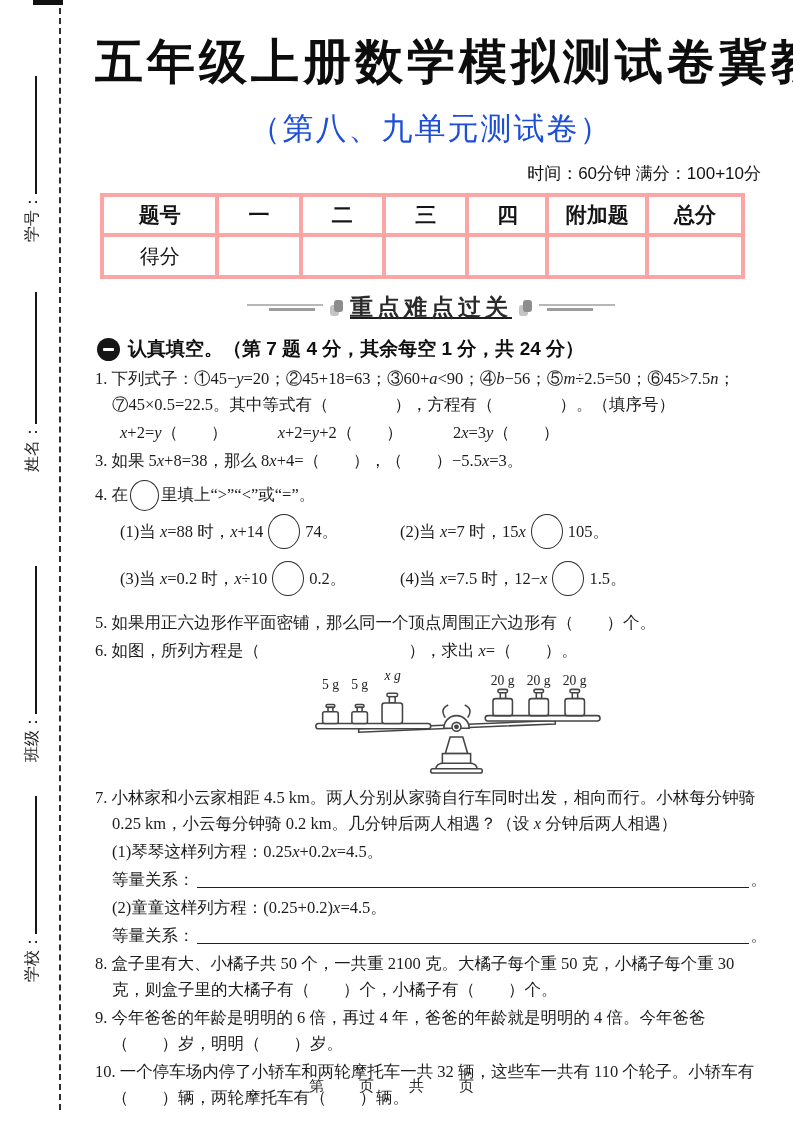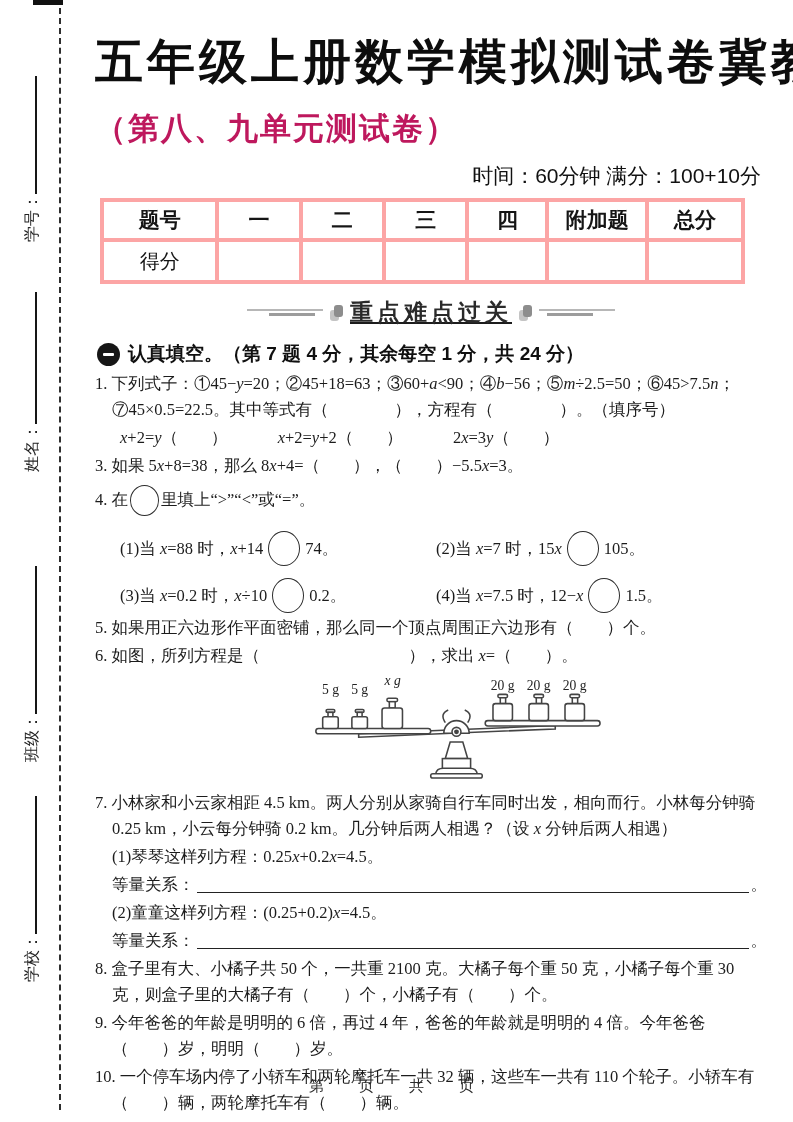--- a/index.html
+++ b/index.html
@@ -28,27 +28,27 @@
   .f4 { top:982px; } .f4 .side-line { width:138px; }
 
   
   .content { position:absolute; left:95px; top:0; width:672px; height:1122px; }
   .title {
     margin-top:30px; text-align:center;
     font-family:"Liberation Sans", sans-serif; font-weight:bold;
     font-size:48px; letter-spacing:4px; color:#0d0d0d; white-space:nowrap;
   }
   .subtitle {
-    margin-top:14px; text-align:left;
-    font-family:"Liberation Sans", sans-serif; font-weight:bold;
-    font-size:31px; letter-spacing:2px; color:#be185d;
+    margin-top:14px; text-align:center;
+    font-family:"Liberation Sans", sans-serif; font-weight:normal;
+    font-size:31px; letter-spacing:2px; color:#1d4ed8;
   }
   .meta {
     margin-top:12px; text-align:right; padding-right:6px;
-    font-family:"Liberation Sans", sans-serif; font-size:21px; color:#111;
+    font-family:"Liberation Sans", sans-serif; font-size:17px; color:#111;
   }
 
   
   table.score-table {
     width:645px; margin:8px 0 0 5px; border-collapse:collapse;
     font-family:"Liberation Sans", sans-serif; table-layout:fixed;
   }
   table.score-table td { border:4px solid #fca5a5; text-align:center; }
   table.score-table tr.hd td { height:40px; font-weight:bold; font-size:21px; color:#151515; }
   table.score-table tr.sc td { height:42px; font-size:20px; color:#151515; }
@@ -93,21 +93,21 @@
   .eq-row .eq:last-child { margin-right:0; }
 
   
   .q4intro { display:flex; align-items:center; height:38px; }
   .circle {
     display:inline-block; width:32px; height:35px; border:1.7px solid #2c2c2c;
     border-radius:50%; vertical-align:middle; margin:0 5px; flex:0 0 auto;
   }
   .circle.small { width:29px; height:31px; margin:0 2px; }
   .q4grid { padding-left:25px; }
-  .q4row { display:flex; align-items:flex-end; height:47px;gap:36px; }
+  .q4row { display:flex; align-items:flex-start; height:47px; }
   .q4item { display:flex; align-items:center; }
   .q4item.c1 { width:280px; flex:0 0 auto; }
 
   
   .scale-wrap { margin:2px 0 0 205px; width:312px; }
   .scale-svg text { font-family:"Liberation Serif", serif; font-size:14px; fill:#222; stroke:none; }
   .scale-svg text.it { font-style:italic; }
 
   
   .rel-row { display:flex; align-items:flex-end; padding-left:17px; margin-top:2px; }

